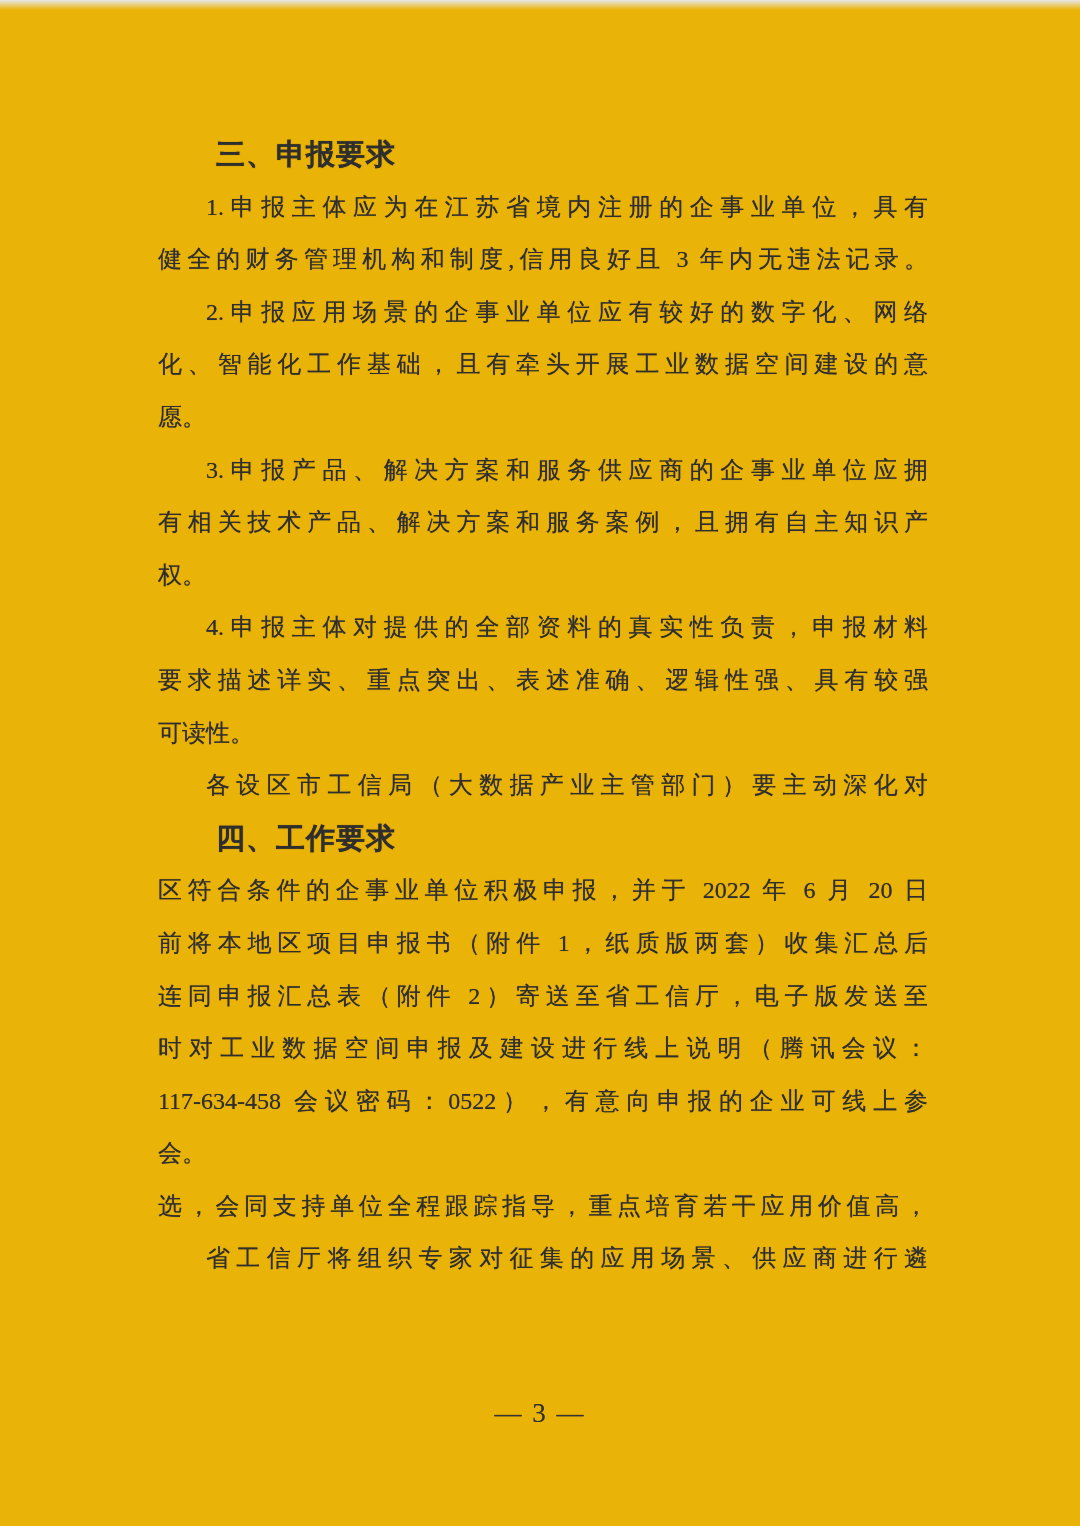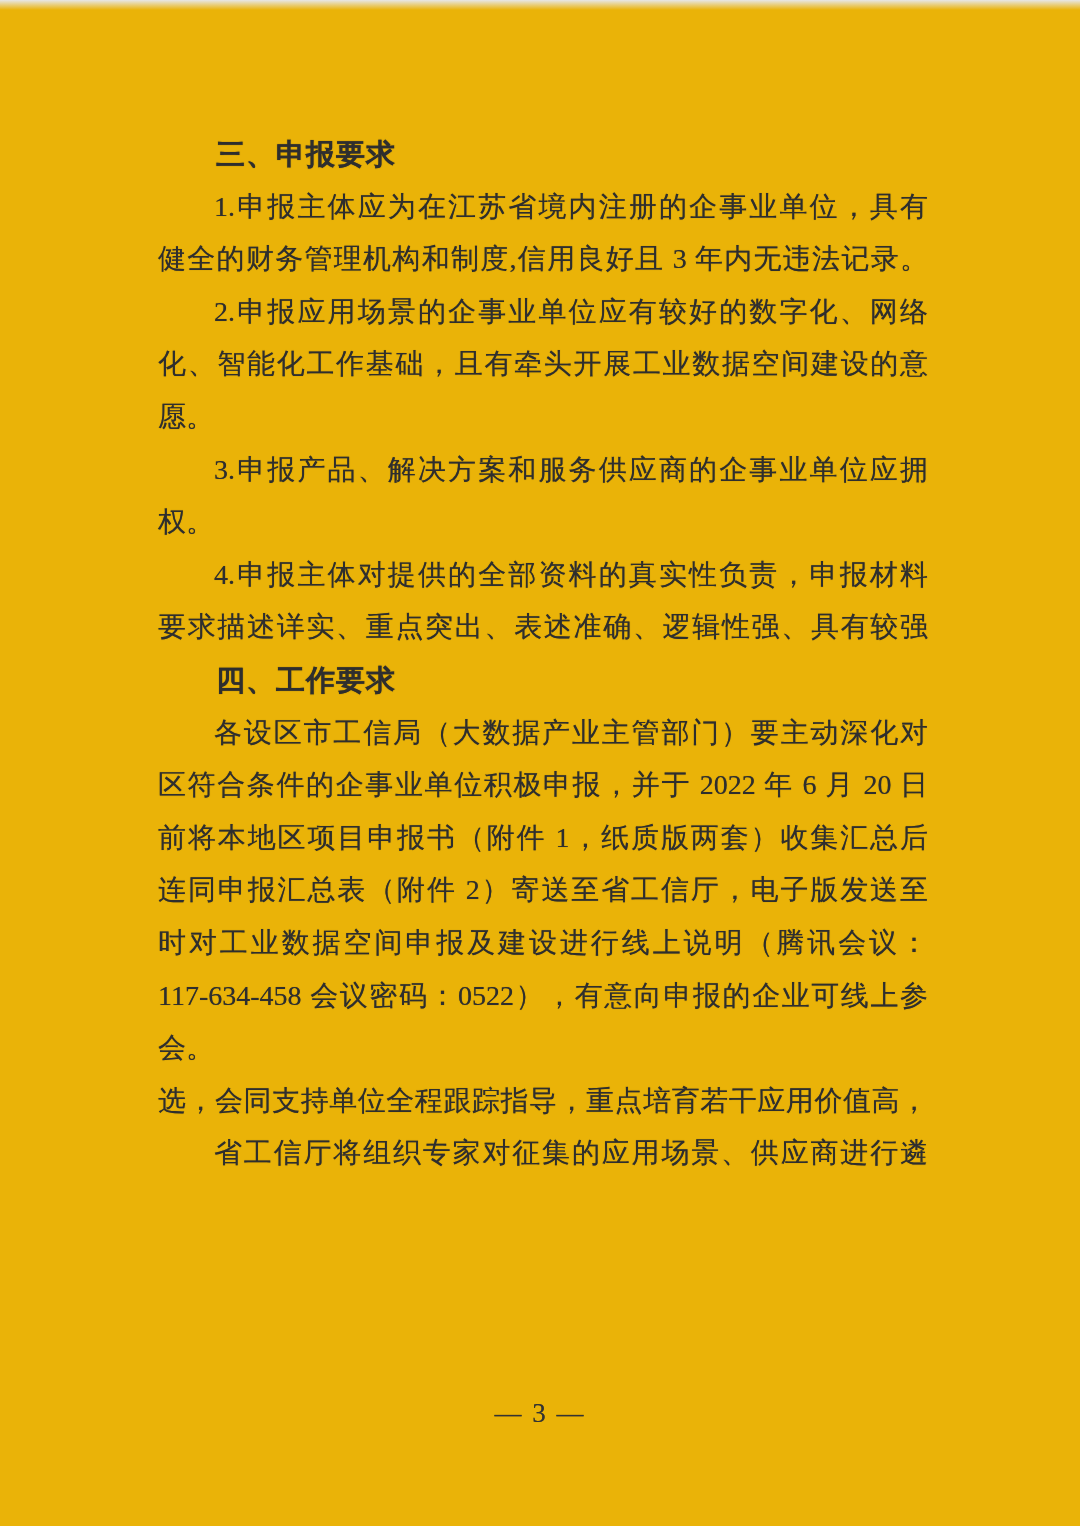--- a/index.html
+++ b/index.html
@@ -32,21 +32,21 @@
   }
   .content {
     position: absolute;
     left: 158px;
     top: 128px;
     width: 770px;
   }
   .line {
     height: 52.6px;
     line-height: 52.6px;
-    font-size: 28px;
+    font-size: 24px;
     white-space: nowrap;
     text-shadow: 0 0 0.7px rgba(46,46,46,0.65);
   }
   .line.justify {
     white-space: normal;
     text-align: justify;
     text-align-last: justify;
   }
   .line.indent {
     text-indent: 2em;
@@ -75,25 +75,27 @@
 
 <div class="page">
   <div class="content">
       <div class="line heading indent">三、申报要求</div>
       <div class="line indent justify">1.申报主体应为在江苏省境内注册的企事业单位，具有</div>
       <div class="line justify">健全的财务管理机构和制度,信用良好且 3 年内无违法记录。</div>
       <div class="line indent justify">2.申报应用场景的企事业单位应有较好的数字化、网络</div>
       <div class="line justify">化、智能化工作基础，且有牵头开展工业数据空间建设的意</div>
       <div class="line">愿。</div>
       <div class="line indent justify">3.申报产品、解决方案和服务供应商的企事业单位应拥</div>
+      <div class="line justify">有相关技术产品、解决方案和服务案例，且拥有自主知识产</div>
       <div class="line">权。</div>
       <div class="line indent justify">4.申报主体对提供的全部资料的真实性负责，申报材料</div>
       <div class="line justify">要求描述详实、重点突出、表述准确、逻辑性强、具有较强</div>
+      <div class="line">可读性。</div>
+      <div class="line indent justify">各设区市工信局（大数据产业主管部门）要主动深化对</div>
       <div class="line heading indent">四、工作要求</div>
-      <div class="line indent justify">各设区市工信局（大数据产业主管部门）要主动深化对</div>
       <div class="line justify">区符合条件的企事业单位积极申报，并于 2022 年 6 月 20 日</div>
       <div class="line justify">前将本地区项目申报书（附件 1，纸质版两套）收集汇总后</div>
       <div class="line justify">连同申报汇总表（附件 2）寄送至省工信厅，电子版发送至</div>
       <div class="line justify">时对工业数据空间申报及建设进行线上说明（腾讯会议：</div>
       <div class="line justify">117-634-458 会议密码：0522），有意向申报的企业可线上参</div>
       <div class="line">会。</div>
       <div class="line justify">选，会同支持单位全程跟踪指导，重点培育若干应用价值高，</div>
       <div class="line indent justify">省工信厅将组织专家对征集的应用场景、供应商进行遴</div>
     </div>
   <div class="pagenum">— 3 —</div>

